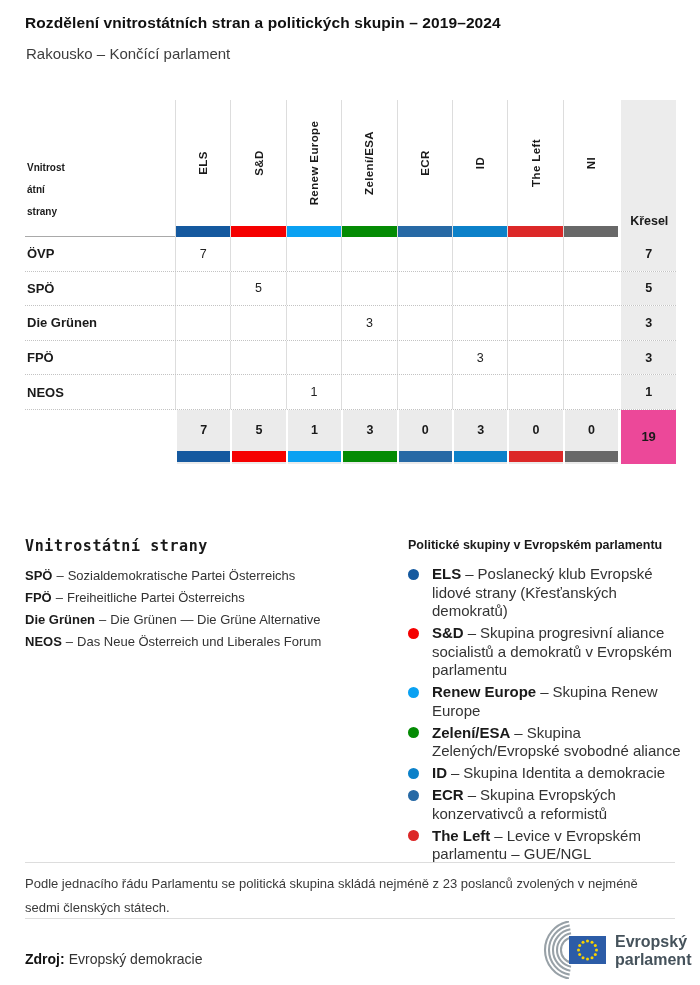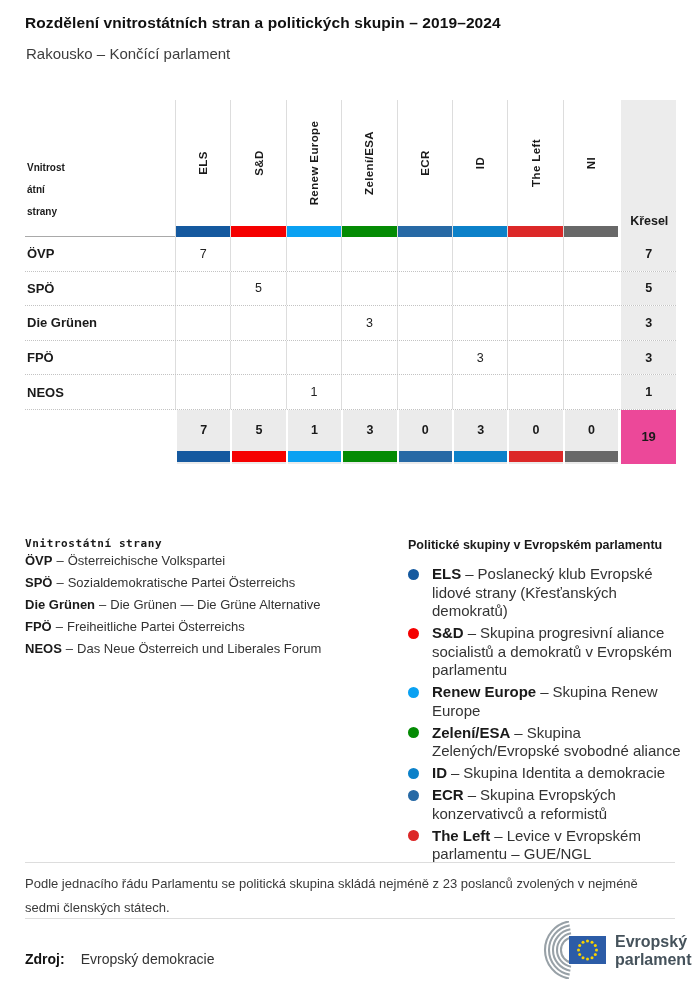--- a/index.html
+++ b/index.html
@@ -31,39 +31,39 @@
   .trow .c-group{display:flex;align-items:center;justify-content:center;font-size:12.5px;color:#222}
   .trow .c-seats{display:flex;align-items:center;justify-content:center;font-size:12.5px;font-weight:700}
 
   .totrow .c-label{background:#fff;border:none}
   .totrow .c-group{position:relative;background:#ebebeb;border-left:2px solid #fff;display:flex;justify-content:center;align-items:flex-start;padding-top:13px;font-size:12.5px;font-weight:700}
   .tbar{position:absolute;left:0;right:0;bottom:2px;height:11px}
   .totrow .c-seats{display:flex;align-items:center;justify-content:center;font-size:13px;font-weight:700;background:#ec4899}
 
   
   .legend-left{left:25px;top:537px;width:372px}
-  .lp-heading{font-family:"DejaVu Sans Mono",monospace;font-size:11px;font-weight:700;letter-spacing:.6px;}
+  .lp-heading{font-family:"DejaVu Sans Mono",monospace;font-size:15px;font-weight:700;letter-spacing:.6px;margin-bottom:10px}
   .lp-item{font-size:13px;line-height:22px;color:#333}
   .lp-item b{color:#1a1a1a}
   .dash{margin:0 4px}
 
   .legend-right{left:408px;top:538px;width:276px}
   .lg-heading{font-size:12.5px;font-weight:700;margin-bottom:13px}
   .lg-item{display:flex;margin-bottom:3.5px;font-size:15px;line-height:18.5px;color:#333}
   .lg-dot{width:11px;height:11px;border-radius:50%;flex:0 0 11px;margin:3.5px 13px 0 0}
   .lg-text{width:252px}
   .lg-text b{color:#1a1a1a}
 
   
   .rule{left:25px;width:650px;height:1px;background:#ddd}
   .rule1{top:862px}
   .rule2{top:918px}
   .footnote{left:25px;top:872px;width:628px;font-size:13px;line-height:24px;color:#3a3a3a}
   .source{left:25px;top:951px;font-size:14px;color:#333}
-  .source b{color:#111;margin-right:16px}
+  .source b{color:#111;margin-right:4px}
   .logo{left:527px;top:921px;width:168px;height:58px}
 </style>
 </head>
 <body>
 
 <div class="abs title">Rozdělení vnitrostátních stran a politických skupin – 2019–2024</div>
 <div class="abs subtitle">Rakousko – Končící parlament</div>
 
 <div class="abs table">
   <div class="thead">
@@ -219,24 +219,23 @@
     <div class="c-group">
         <span>0</span>
         <div class="tbar" style="background: rgb(104, 104, 104);"></div>
       </div>
     <div class="c-seats">19</div>
   </div>
 </div>
 
 <div class="abs legend-left">
   <div class="lp-heading">Vnitrostátní strany</div>
-  <div class="lp-item"><b>ÖVP</b><span class="dash">–</span><span>Österreichische Volkspartei</span></div>
   <div class="lp-item"><b>SPÖ</b><span class="dash">–</span><span>Sozialdemokratische Partei Österreichs</span></div>
+  <div class="lp-item"><b>FPÖ</b><span class="dash">–</span><span>Freiheitliche Partei Österreichs</span></div>
   <div class="lp-item"><b>Die Grünen</b><span class="dash">–</span><span>Die Grünen — Die Grüne Alternative</span></div>
-  <div class="lp-item"><b>FPÖ</b><span class="dash">–</span><span>Freiheitliche Partei Österreichs</span></div>
   <div class="lp-item"><b>NEOS</b><span class="dash">–</span><span>Das Neue Österreich und Liberales Forum</span></div>
 </div>
 
 <div class="abs legend-right">
   <div class="lg-heading">Politické skupiny v Evropském parlamentu</div>
   <div class="lg-item">
       <span class="lg-dot" style="background: rgb(21, 89, 159);"></span>
       <span class="lg-text"><b>ELS</b><span class="dash">–</span><span>Poslanecký klub Evropské lidové strany (Křesťanských demokratů)</span></span>
     </div>
   <div class="lg-item">

